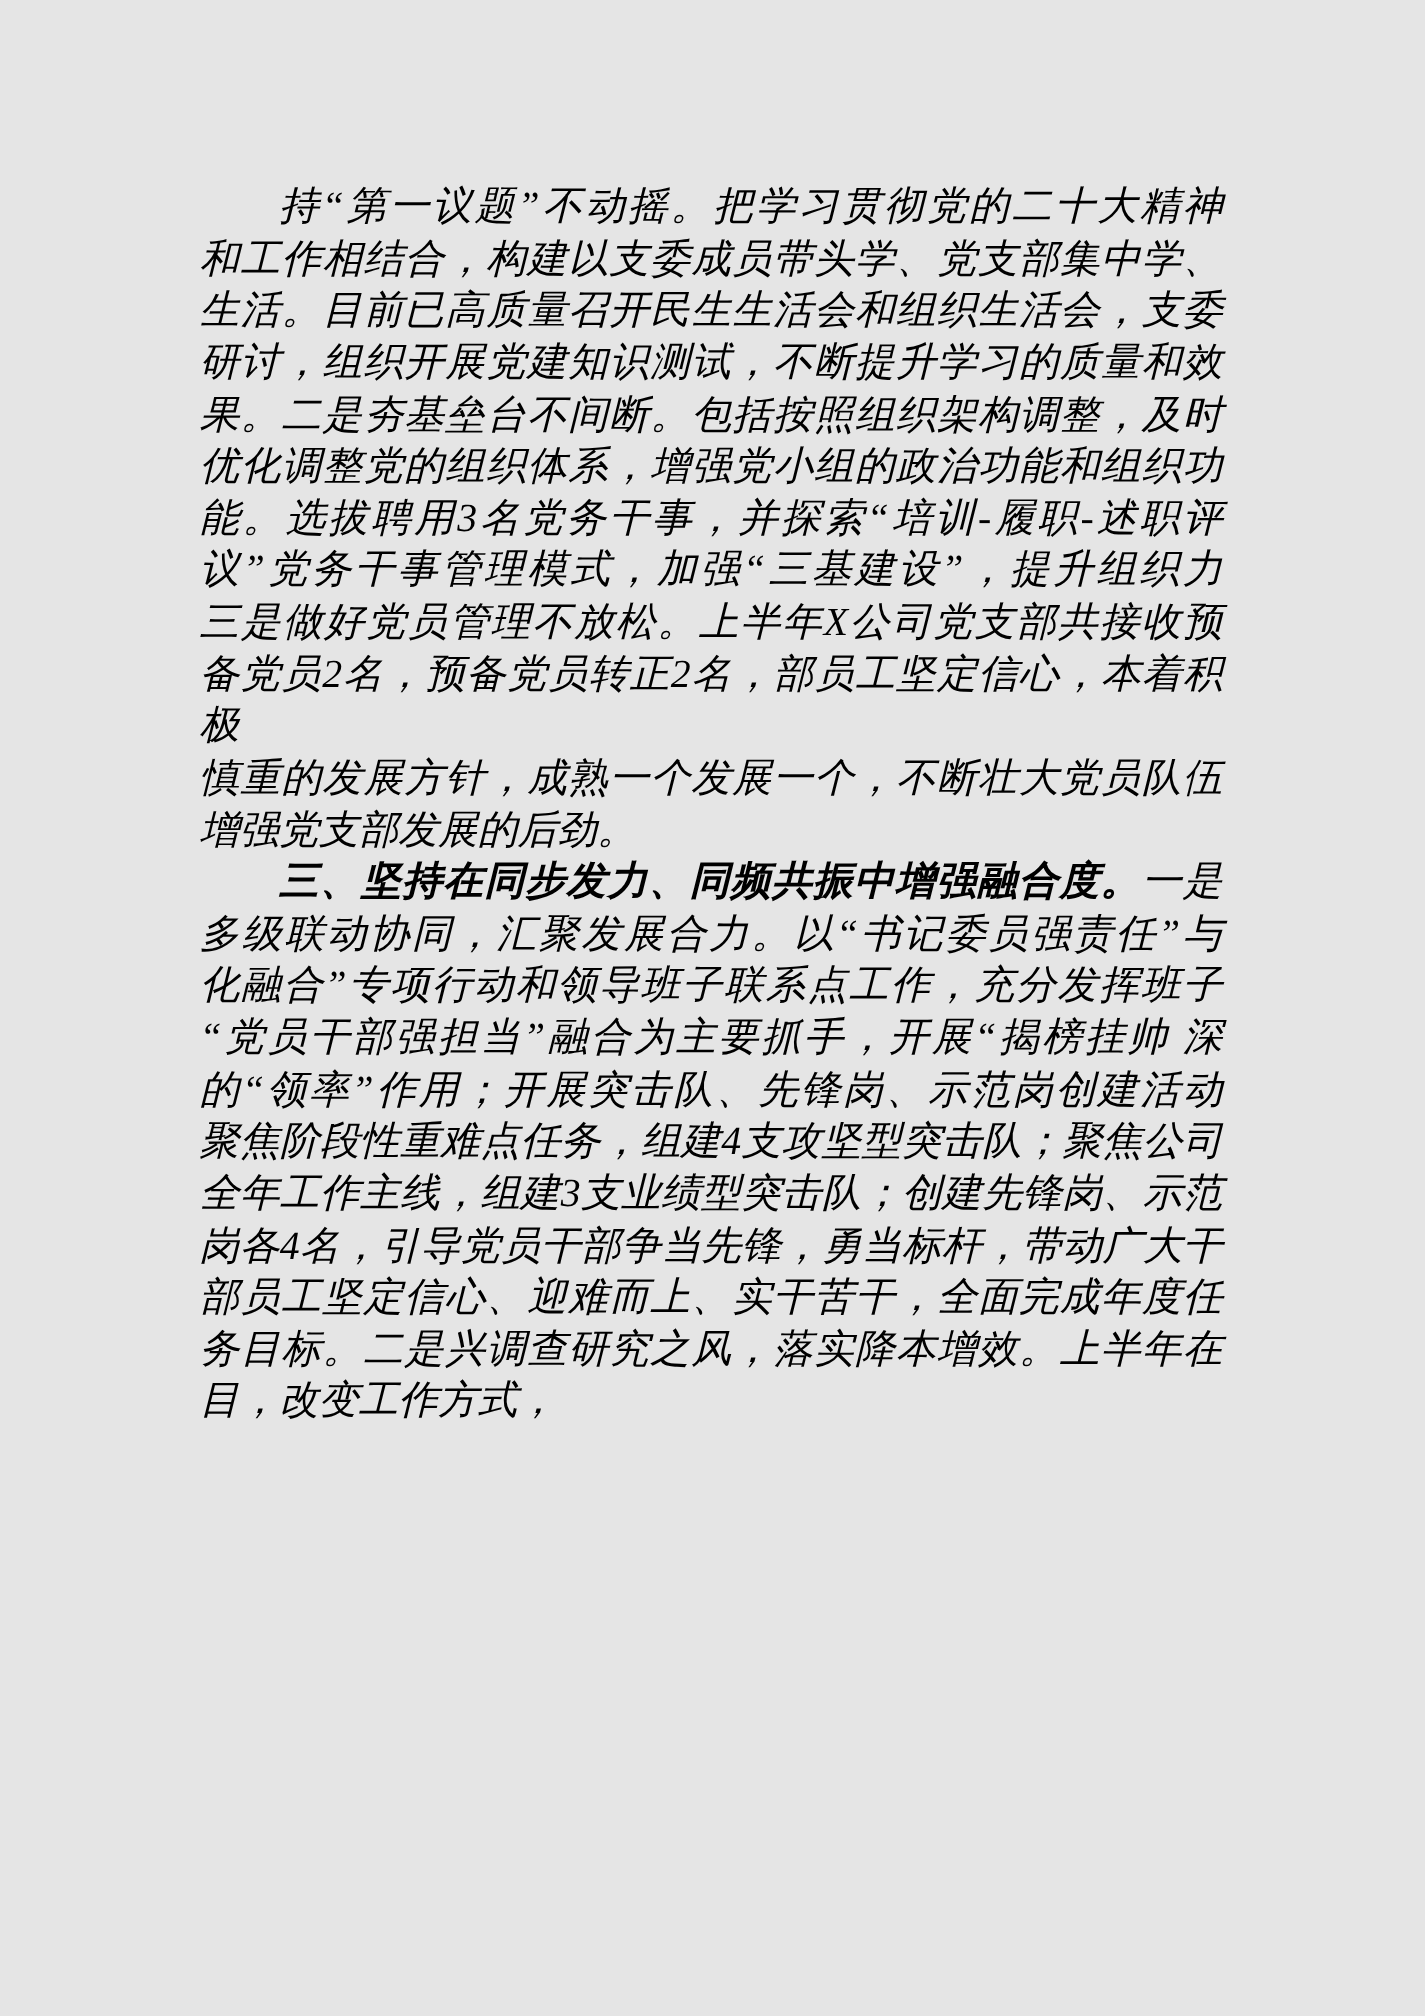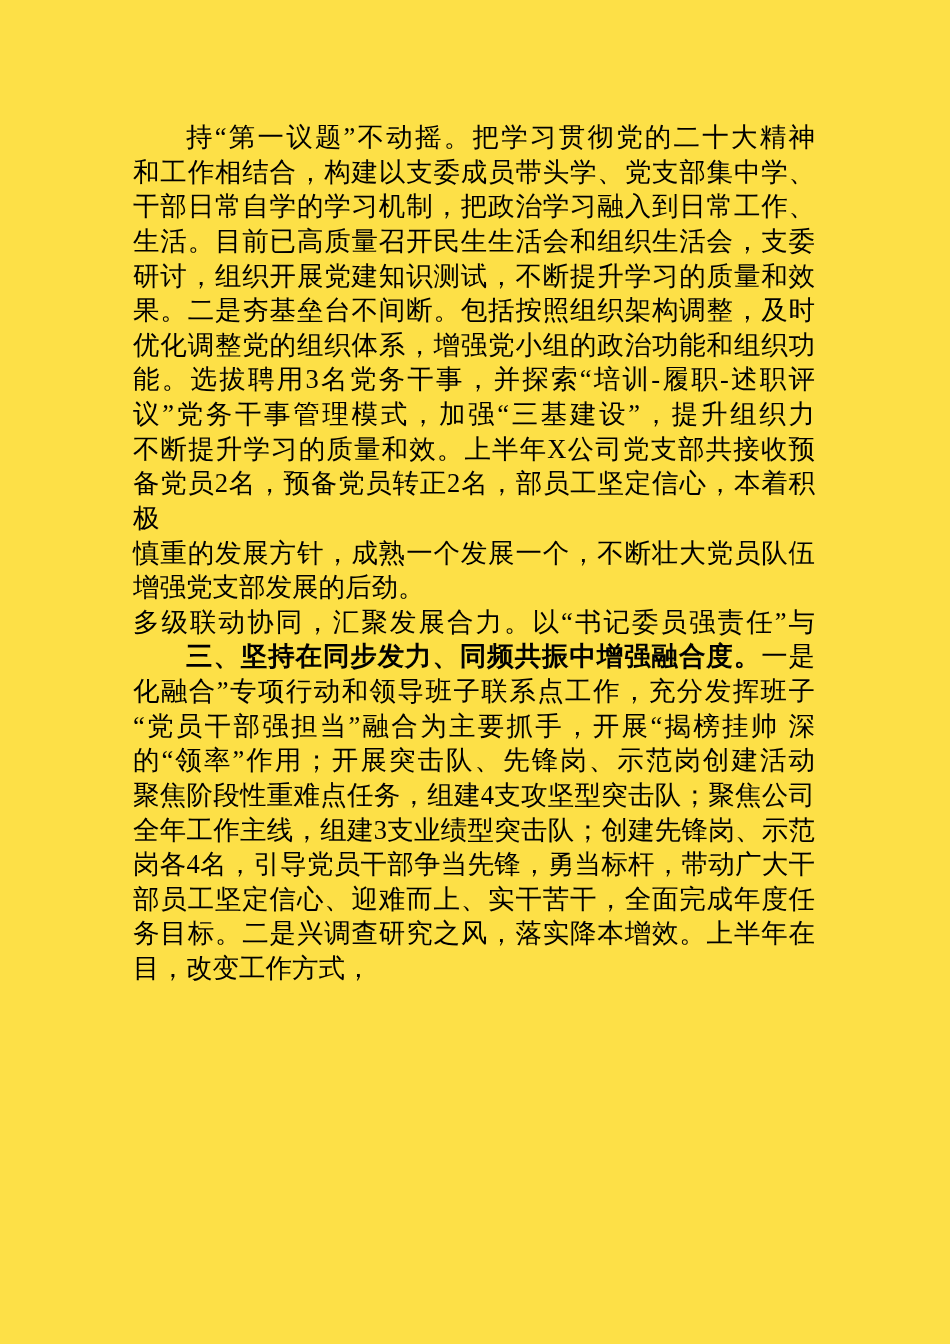--- a/index.html
+++ b/index.html
@@ -47,40 +47,39 @@
     font-weight: 400;
   }
   .seg.bold {
     font-family: "Liberation Sans", sans-serif;
     font-weight: 700;
   }
 </style>
 </head>
 <body>
 
-<div class="page" style="background: #fde047;">
+<div class="page" style="background: #e5e5e5; font-style: italic;">
   <div class="doc" id="doc" style="color: rgb(0, 0, 0);">
       <div class="para">
         <div class="line j ind"><span class="seg">持“第一议题”不动摇。把学习贯彻党的二十大精神</span></div>
         <div class="line j"><span class="seg">和工作相结合，构建以支委成员带头学、党支部集中学、</span></div>
-        <div class="line j"><span class="seg">干部日常自学的学习机制，把政治学习融入到日常工作、</span></div>
         <div class="line j"><span class="seg">生活。目前已高质量召开民生生活会和组织生活会，支委</span></div>
         <div class="line j"><span class="seg">研讨，组织开展党建知识测试，不断提升学习的质量和效</span></div>
         <div class="line j"><span class="seg">果。二是夯基垒台不间断。包括按照组织架构调整，及时</span></div>
         <div class="line j"><span class="seg">优化调整党的组织体系，增强党小组的政治功能和组织功</span></div>
         <div class="line j"><span class="seg">能。选拔聘用3名党务干事，并探索“培训-履职-述职评</span></div>
         <div class="line j"><span class="seg">议”党务干事管理模式，加强“三基建设”，提升组织力</span></div>
-        <div class="line j"><span class="seg">不断提升学习的质量和效。上半年X公司党支部共接收预</span></div>
+        <div class="line j"><span class="seg">三是做好党员管理不放松。上半年X公司党支部共接收预</span></div>
         <div class="line j"><span class="seg">备党员2名，预备党员转正2名，部员工坚定信心，本着积极</span></div>
         <div class="line j"><span class="seg">慎重的发展方针，成熟一个发展一个，不断壮大党员队伍</span></div>
         <div class="line"><span class="seg">增强党支部发展的后劲。</span></div>
       </div>
       <div class="para">
+        <div class="line j ind"><span class="seg bold">三、坚持在同步发力、同频共振中增强融合度。</span><span class="seg">一是</span></div>
         <div class="line j"><span class="seg">多级联动协同，汇聚发展合力。以“书记委员强责任”与</span></div>
-        <div class="line j ind"><span class="seg bold">三、坚持在同步发力、同频共振中增强融合度。</span><span class="seg">一是</span></div>
         <div class="line j"><span class="seg">化融合”专项行动和领导班子联系点工作，充分发挥班子</span></div>
         <div class="line j"><span class="seg">“党员干部强担当”融合为主要抓手，开展“揭榜挂帅 深</span></div>
         <div class="line j"><span class="seg">的“领率”作用；开展突击队、先锋岗、示范岗创建活动</span></div>
         <div class="line j"><span class="seg">聚焦阶段性重难点任务，组建4支攻坚型突击队；聚焦公司</span></div>
         <div class="line j"><span class="seg">全年工作主线，组建3支业绩型突击队；创建先锋岗、示范</span></div>
         <div class="line j"><span class="seg">岗各4名，引导党员干部争当先锋，勇当标杆，带动广大干</span></div>
         <div class="line j"><span class="seg">部员工坚定信心、迎难而上、实干苦干，全面完成年度任</span></div>
         <div class="line j"><span class="seg">务目标。二是兴调查研究之风，落实降本增效。上半年在</span></div>
         <div class="line"><span class="seg">目，改变工作方式，</span></div>
       </div>

